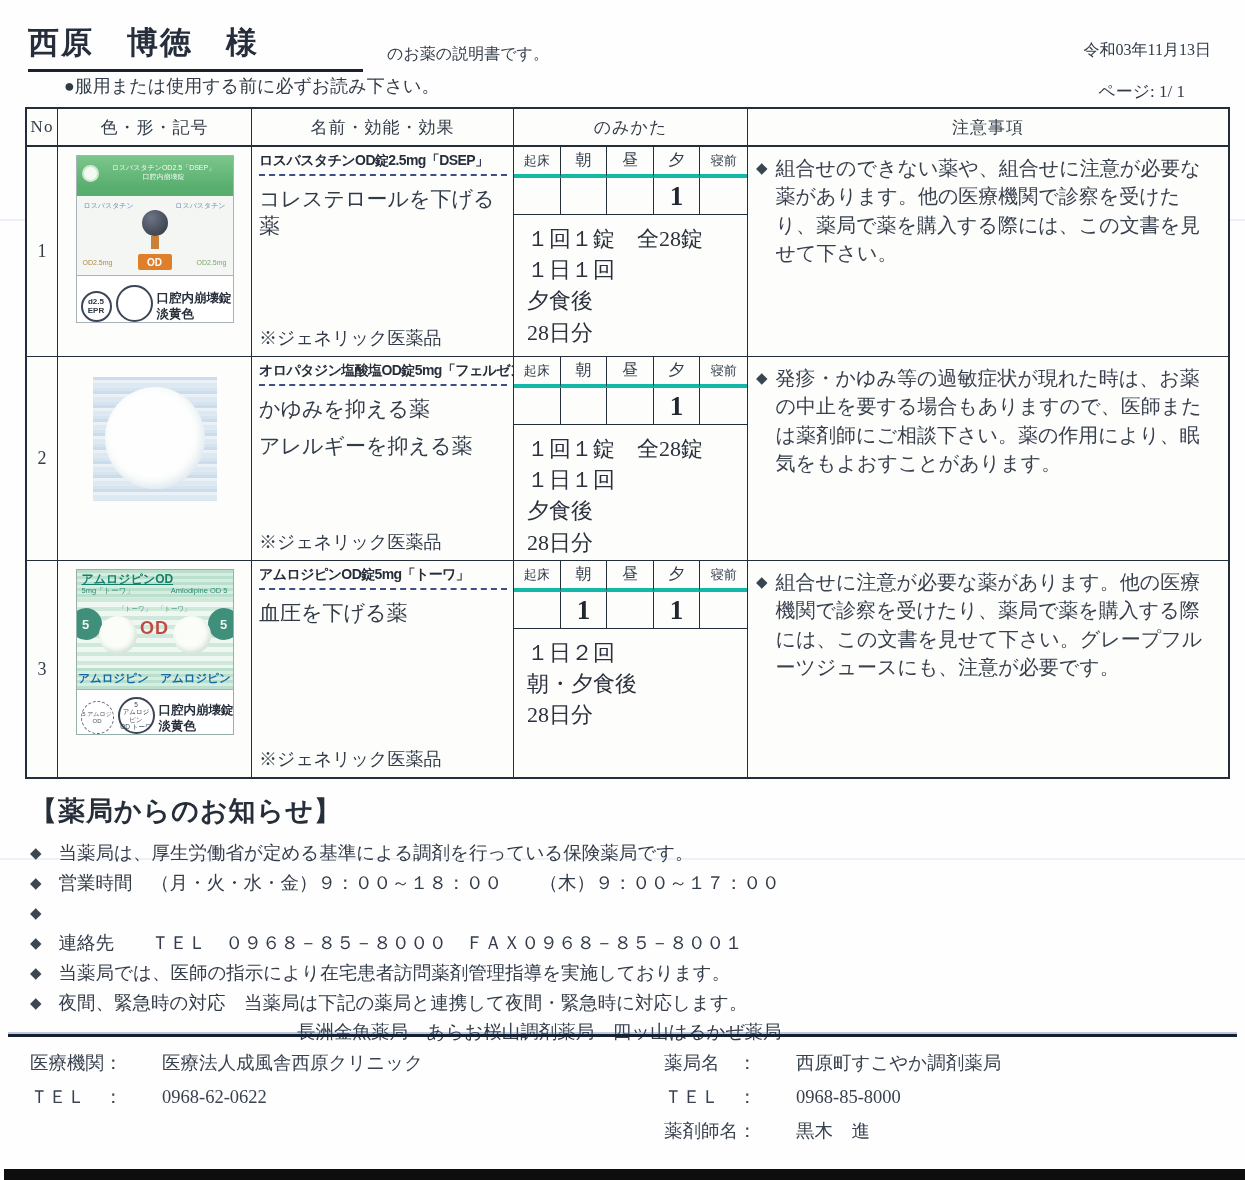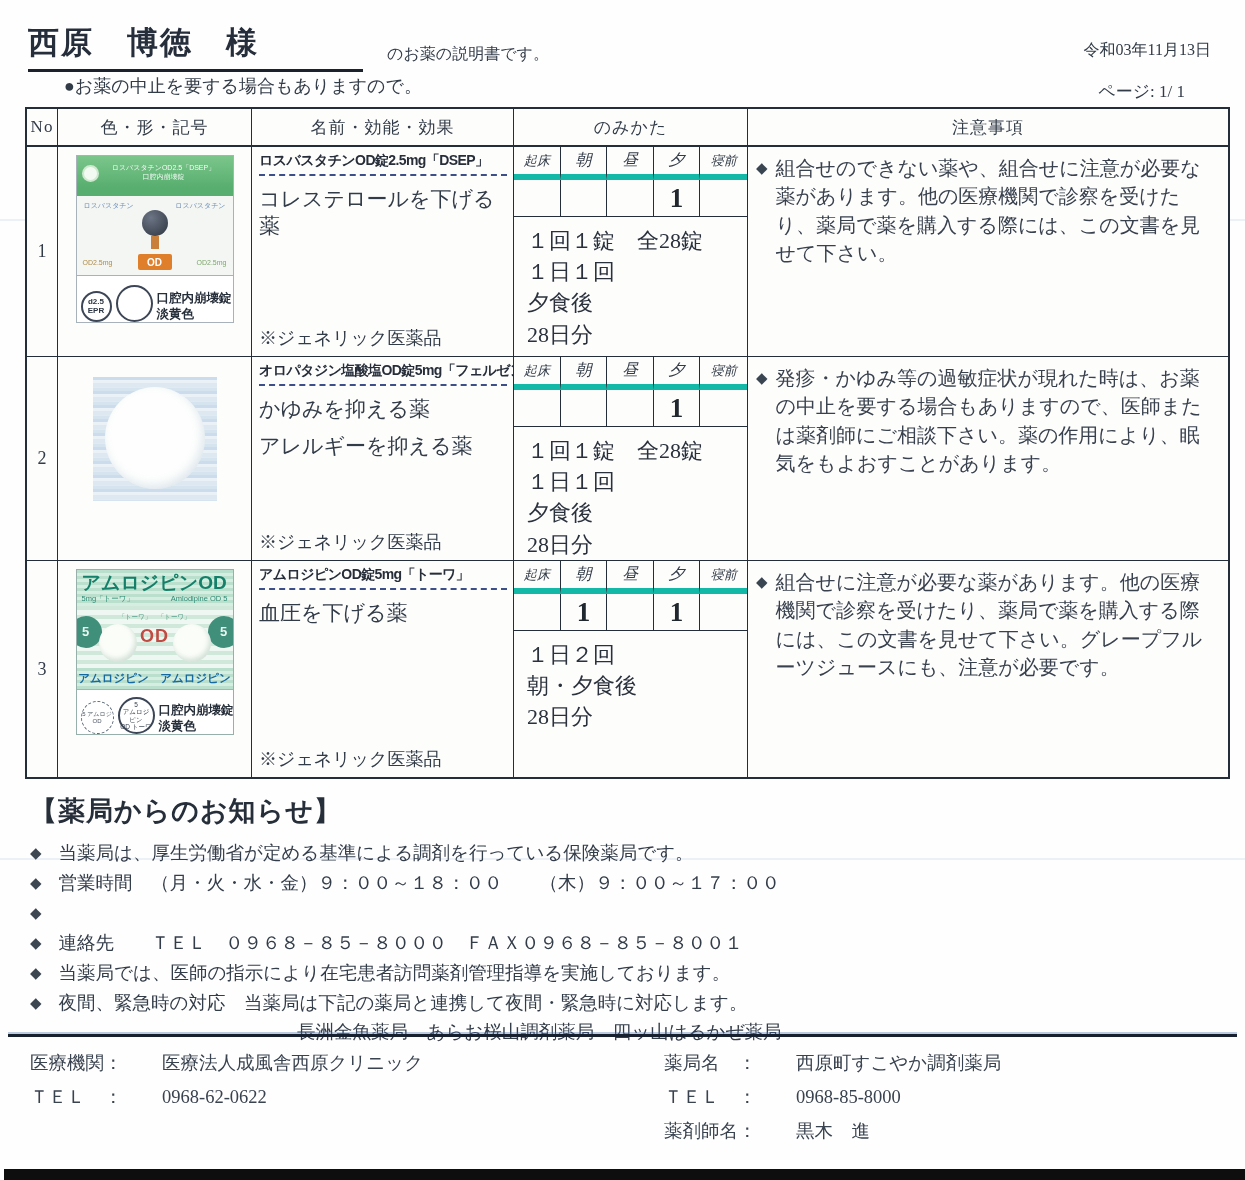--- a/index.html
+++ b/index.html
@@ -24,21 +24,21 @@
   .th{display:flex;align-items:center;justify-content:center;font-size:17px;letter-spacing:1px;border-bottom-width:2px;}
   .no-cell{display:flex;align-items:center;justify-content:center;font-size:18px;}
   .img-cell{display:flex;justify-content:center;align-items:flex-start;}
   .name-cell{padding:5px 6px 4px 7px;display:flex;flex-direction:column;overflow:hidden;}
   .med-name{font-family:"Liberation Sans","DejaVu Sans",sans-serif;font-weight:bold;font-size:14px;letter-spacing:-0.6px;
     white-space:nowrap;border-bottom:2px dashed #3d4f88;padding-bottom:4px;color:#272e3a;}
   .med-effect{font-size:21px;line-height:1.3;margin-top:10px;padding-right:6px;}
   .generic-label{margin-top:auto;font-size:18px;padding-bottom:2px;}
   .dose-cell{display:flex;flex-direction:column;}
   .timing{display:grid;grid-template-columns:repeat(5,1fr);border-bottom:1px solid #242d3a;}
-  .t-label{height:27px;border-right:1px solid #242d3a;border-bottom:6px solid #14b8a6;display:flex;align-items:center;justify-content:center;font-size:16px;font-style:italic;}
+  .t-label{height:27px;border-right:1px solid #242d3a;border-bottom:4px solid #14b8a6;display:flex;align-items:center;justify-content:center;font-size:16px;}
   .t-label:nth-child(1),.t-label:nth-child(5){font-size:13px;}
   .t-label:nth-child(5){border-right:none;}
   .t-val{height:36px;border-right:1px solid #242d3a;display:flex;align-items:center;justify-content:center;font-size:27px;font-weight:bold;color:#20272f;}
   .t-val:nth-child(10){border-right:none;}
   .dose-lines{padding:8px 4px 0 13px;font-size:22px;line-height:1.42;color:#2a313d;}
   .note-cell{padding:7px 10px 0 8px;display:flex;gap:8px;}
   .note-bullet{font-size:15px;padding-top:5px;color:#3a4552;}
   .note-text{font-size:20px;line-height:1.42;color:#39414e;}
   
   .pkg{font-family:"Liberation Sans","DejaVu Sans",sans-serif;box-sizing:border-box;}
@@ -60,21 +60,21 @@
     font-size:8px;font-weight:bold;line-height:1.1;color:#2c3542;box-sizing:border-box;flex:none;}
   .stamp-lg{width:37px;height:37px;border-radius:50%;border:2px solid #3c4656;box-sizing:border-box;flex:none;
     display:flex;flex-direction:column;align-items:center;justify-content:center;font-size:6.5px;line-height:1.15;color:#39434f;text-align:center;}
   .form-text{font-size:12.5px;font-weight:bold;color:#262e3a;line-height:1.3;white-space:nowrap;}
   .pkg2{width:124px;height:124px;margin-top:20px;position:relative;
     background:repeating-linear-gradient(180deg,#ccdcec 0 3px,#eaf1f7 3px 6px,#dde8f1 6px 10px,#f0e6da 10px 11px,#d5e4ee 11px 14px);}
   .pkg2 .pill{position:absolute;left:12px;top:10px;width:100px;height:102px;border-radius:50%;background:#fdfefd;
     box-shadow:inset -3px -4px 8px rgba(150,175,200,.28);}
   .pkg3{width:158px;height:166px;border:1px solid #98b0aa;margin-top:8px;display:flex;flex-direction:column;background:#eef6f1;}
   .pkg3-head{background:repeating-linear-gradient(180deg,#badfcd 0 3px,#d6eee1 3px 6px);padding:3px 5px 2px;}
-  .pkg3-title{color:#148069;font-weight:bold;font-size:19px;line-height:1.1;}
+  .pkg3-title{color:#148069;font-weight:bold;font-size:12px;line-height:1.1;text-decoration:underline;}
   .pkg3-sub{display:flex;justify-content:space-between;color:#2c8a73;font-size:7.5px;}
   .pkg3-mid{flex:1;position:relative;background:repeating-linear-gradient(180deg,#cfe8da 0 4px,#eef7f1 4px 9px);overflow:hidden;}
   .pkg3-mid .globe{position:absolute;width:32px;height:32px;border-radius:50%;background:#3f8f7b;color:#e8f6ef;font-size:13px;font-weight:bold;
     display:flex;align-items:center;justify-content:center;top:10px;}
   .pkg3-mid .globe.gl{left:-7px;}
   .pkg3-mid .globe.gr{right:-7px;}
   .pkg3-mid .pill3{position:absolute;top:18px;width:38px;height:38px;border-radius:50%;background:#fbfdf9;box-shadow:inset -2px -3px 5px rgba(120,160,140,.3);}
   .pkg3-mid .pill3.pl{left:22px;}
   .pkg3-mid .pill3.pr{right:22px;}
   .pkg3-mid .tiny-top{position:absolute;top:7px;left:0;right:0;text-align:center;font-size:6.5px;color:#4f9a85;}
@@ -105,21 +105,21 @@
 
 <div class="streak" style="top:219px"></div>
 <div class="streak" style="top:858px"></div>
 
 <div class="header-line">
   <span class="patient-name">西原　博徳　様</span>
   <span class="doc-label">のお薬の説明書です。</span>
 </div>
 <div class="issue-date">令和03年11月13日</div>
 <div class="page-number">ページ:  1/ 1</div>
-<div class="read-notice">●お薬の中止を要する場合もありますので。</div>
+<div class="read-notice">●服用または使用する前に必ずお読み下さい。</div>
 
 <div class="med-table">
 
   <div class="cell th">No</div>
   <div class="cell th">色・形・記号</div>
   <div class="cell th">名前・効能・効果</div>
   <div class="cell th">のみかた</div>
   <div class="cell th last-col">注意事項</div>
 
   <div class="cell no-cell">1</div>

